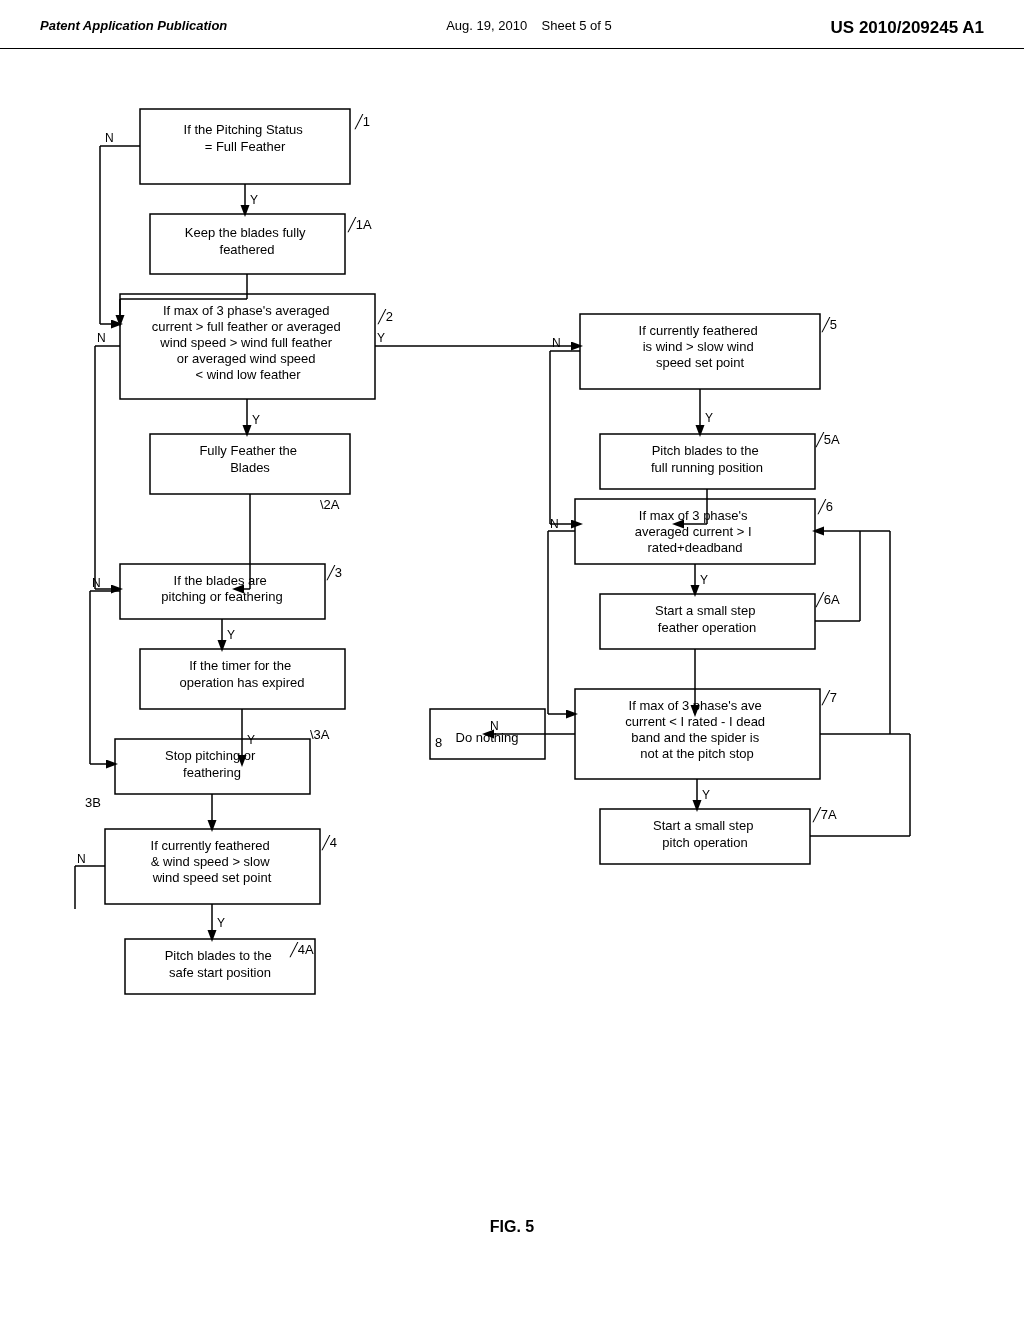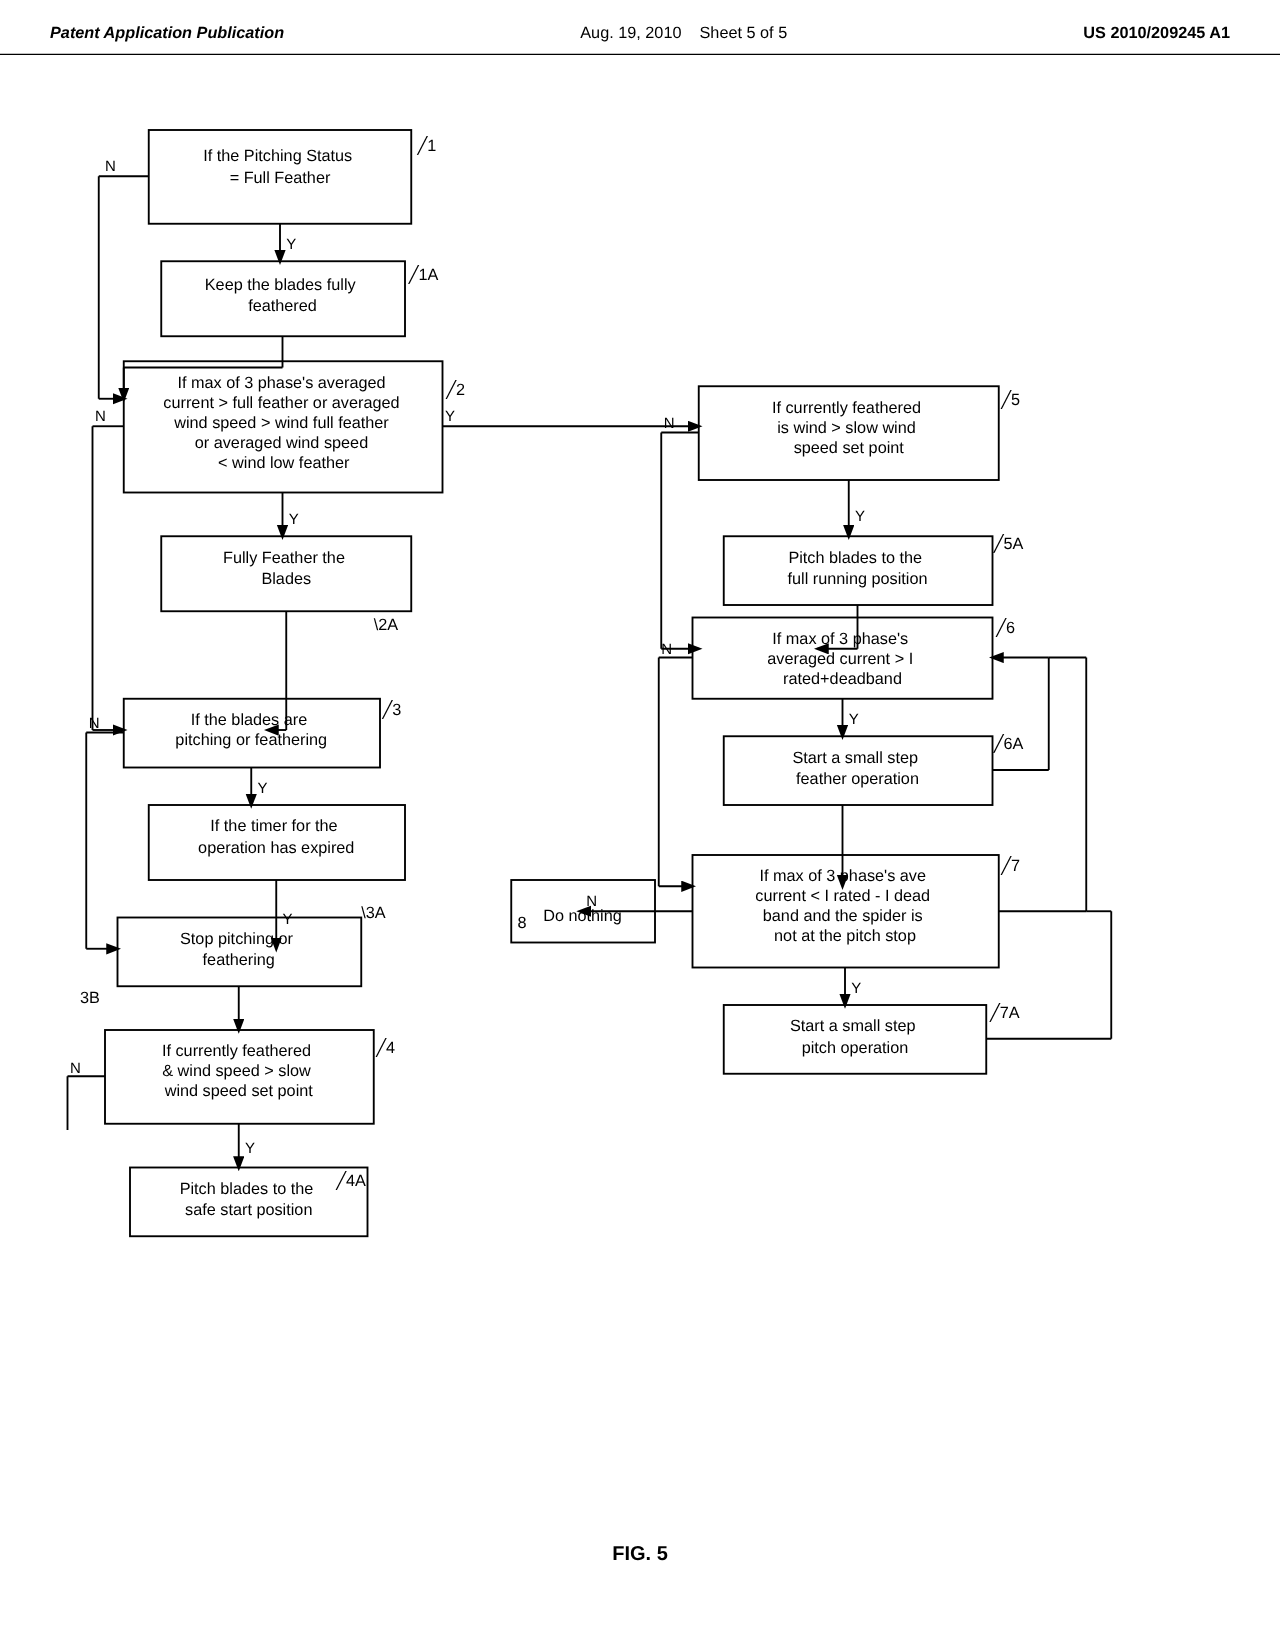--- a/index.html
+++ b/index.html
@@ -26,25 +26,25 @@
     }
     .header-left {
       font-size: 13px;
       font-weight: bold;
       font-style: italic;
     }
     .header-center {
       font-size: 13px;
     }
     .header-right {
-      font-size: 13px;
+      font-size: 17px;
       font-weight: bold;
     }
     .diagram-area {
-      padding: 30px 19px;
+      padding: 30px 40px;
       position: relative;
     }
     svg {
       width: 940px;
       height: 1130px;
       overflow: visible;
     }
     .box-text {
       font-family: Arial, sans-serif;
       font-size: 13px;
@@ -58,21 +58,21 @@
     }
     .ref-text {
       font-family: Arial, sans-serif;
       font-size: 13px;
       fill: #000;
     }
     .fig-caption {
       text-align: center;
       font-size: 16px;
       font-weight: bold;
-      margin-top: 26px;
+      margin-top: 5px;
       font-family: Arial, sans-serif;
     }
   </style>
 </head>
 <body>
 
 <div class="page">
   <div class="header">
     <div class="header-left">Patent Application Publication</div>
     <div class="header-center">

